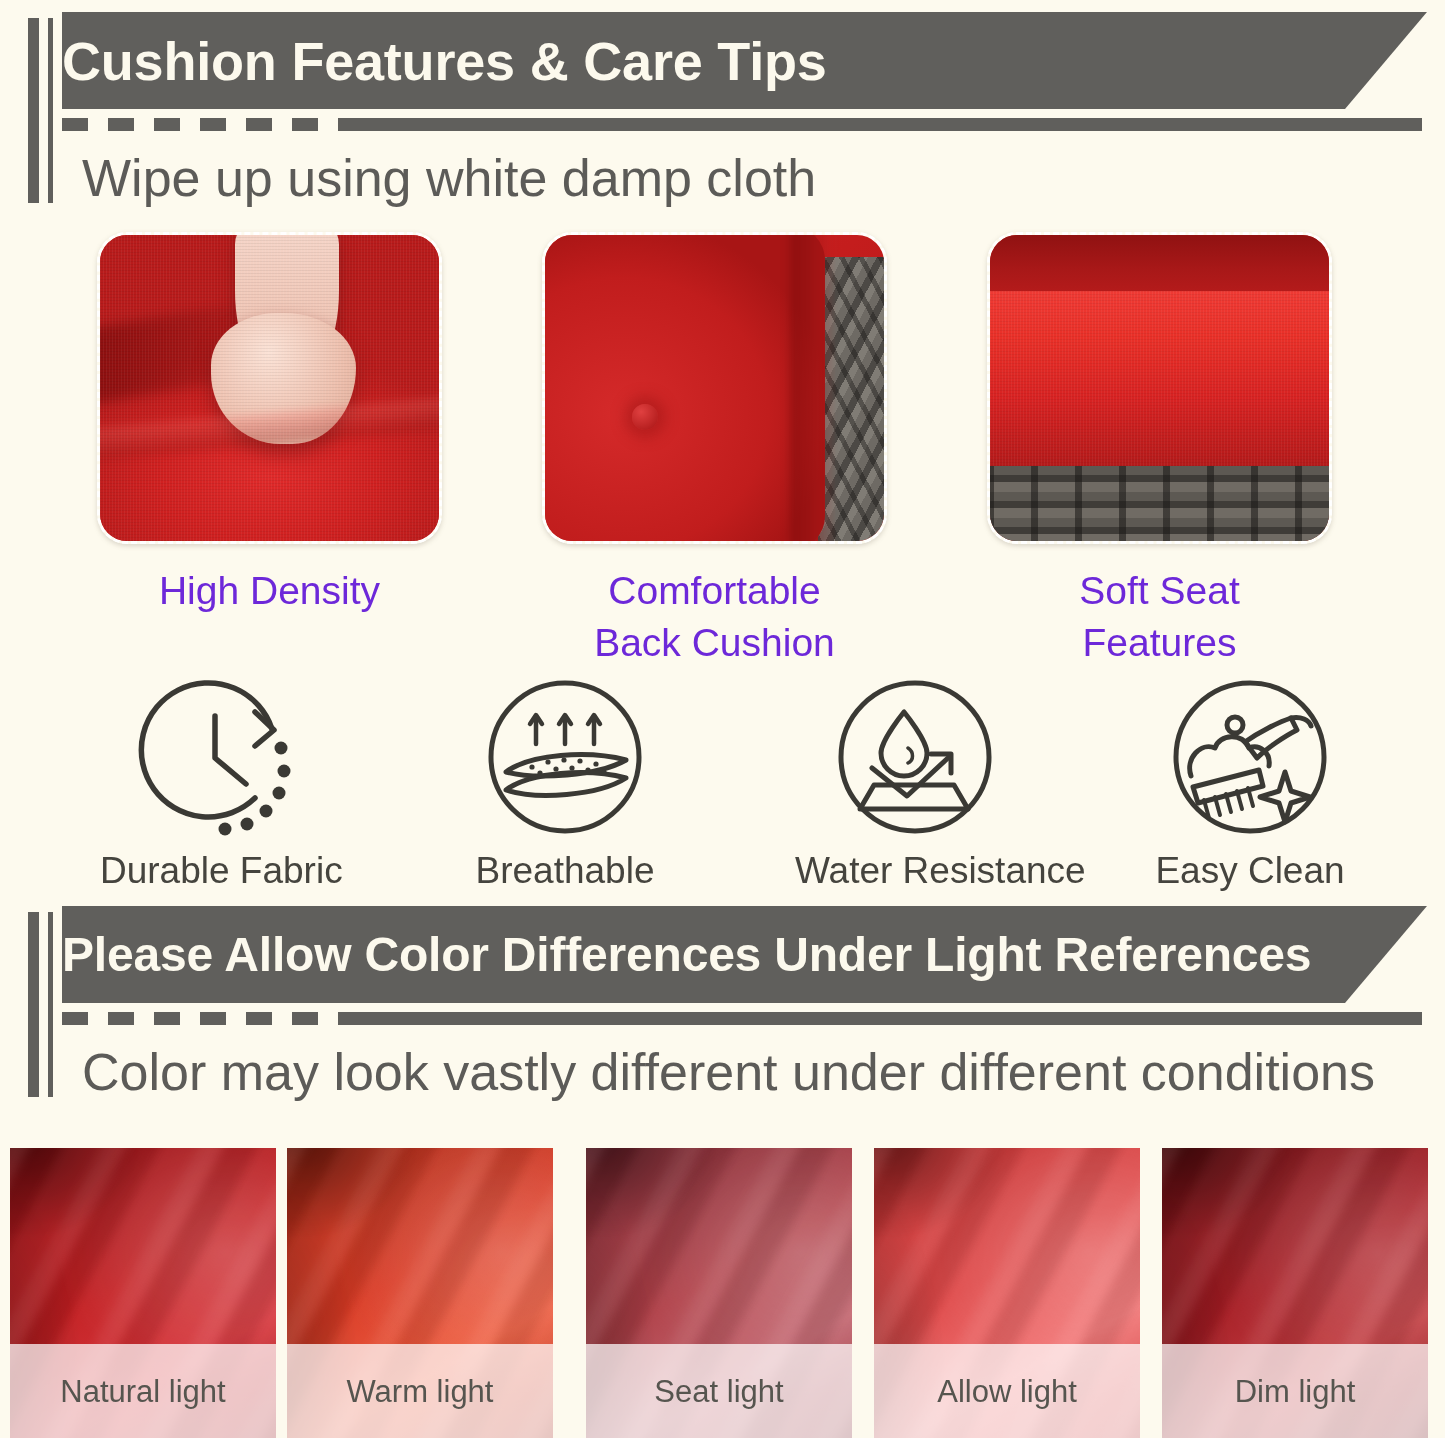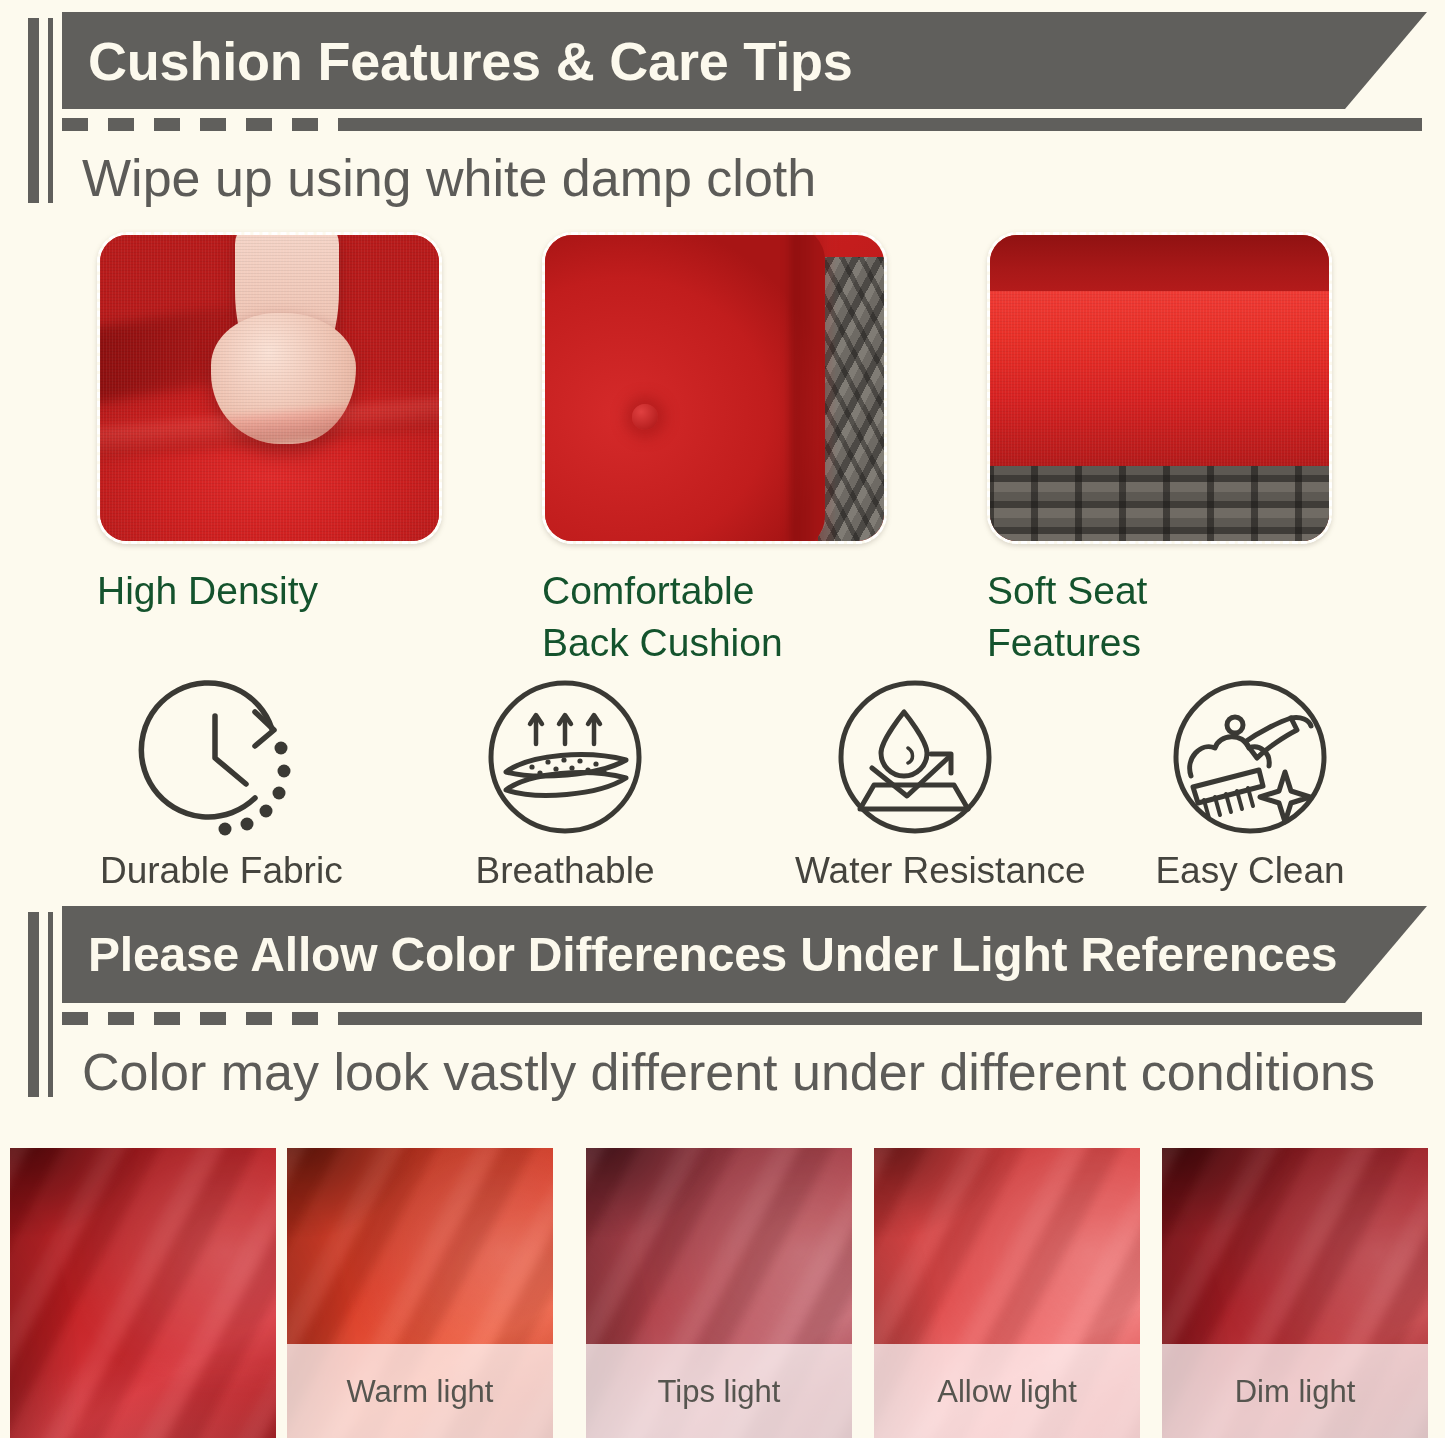--- a/index.html
+++ b/index.html
@@ -38,21 +38,20 @@
     background: #605f5c;
     display: flex;
     align-items: center;
   }
   .banner-title {
     color: #fcf9ed;
     font-size: 54px;
     font-weight: bold;
     letter-spacing: -0.2px;
     white-space: nowrap;
-    padding-left: 26px;
     line-height: 1;
   }
   .banner-title.small { font-size: 48px; }
 
   
   .divider { position: absolute; height: 13px; display: flex; align-items: center; }
   .divider .dash {
     width: 26px; height: 13px; background: #605f5c; margin-right: 20px;
   }
   .divider .solid { height: 13px; background: #605f5c; }
@@ -171,22 +170,22 @@
       repeating-linear-gradient(0deg, #706b64 0 10px, #3f3c38 10px 17px, #5d5953 17px 26px),
       #4a4743;
   }
   .p3-base2 {
     position: absolute; left: 0; bottom: 0; width: 100%; height: 25%;
     background: repeating-linear-gradient(90deg, rgba(25,23,21,.55) 0 7px, transparent 7px 44px);
   }
 
   .photo-caption {
     position: absolute;
-    text-align: left;
-    color: #14532d;
+    text-align: center;
+    color: #6d28d9;
     font-size: 39px;
     line-height: 1.33;
     width: 345px;
   }
 
   
   .icon-cell { position: absolute; width: 240px; text-align: center; }
   .icon-cell svg { display: block; margin: 0 auto; }
   .icon-label {
     margin-top: 10px;
@@ -422,37 +421,40 @@
     </div>
 
     <div class="subtitle" style="left:82px; top:1046px;">Color may look vastly different under different conditions</div>
 
     <div class="swatch-row">
 
       <div class="swatch" style="left:10px;">
         <div class="fabric" style="background:linear-gradient(150deg,#8e1115 0%,#c41f22 46%,#d63036 72%,#a4171b 100%);"></div>
         <div class="drape"></div>
           <div class="folds"></div>
+        <div class="label-band">
+          <span class="label-text">Natural light</span>
+        </div>
       </div>
 
       <div class="swatch" style="left:287px;">
         <div class="fabric" style="background:linear-gradient(150deg,#a62715 0%,#d93a24 44%,#ef5a3c 70%,#b52f1c 100%);"></div>
         <div class="drape"></div>
           <div class="folds"></div>
         <div class="label-band">
           <span class="label-text">Warm light</span>
         </div>
       </div>
 
       <div class="swatch" style="left:586px;">
         <div class="fabric" style="background:linear-gradient(150deg,#7c2630 0%,#b04048 46%,#c1606a 72%,#8d2d36 100%);"></div>
         <div class="drape"></div>
           <div class="folds"></div>
         <div class="label-band">
-          <span class="label-text">Tips light</span>
+          <span class="label-text">Seat light</span>
         </div>
       </div>
 
       <div class="swatch" style="left:874px;">
         <div class="fabric" style="background:linear-gradient(150deg,#bf2c2c 0%,#e04a4a 44%,#f27070 70%,#c93838 100%);"></div>
         <div class="drape"></div>
           <div class="folds"></div>
         <div class="label-band">
           <span class="label-text">Allow light</span>
         </div>

